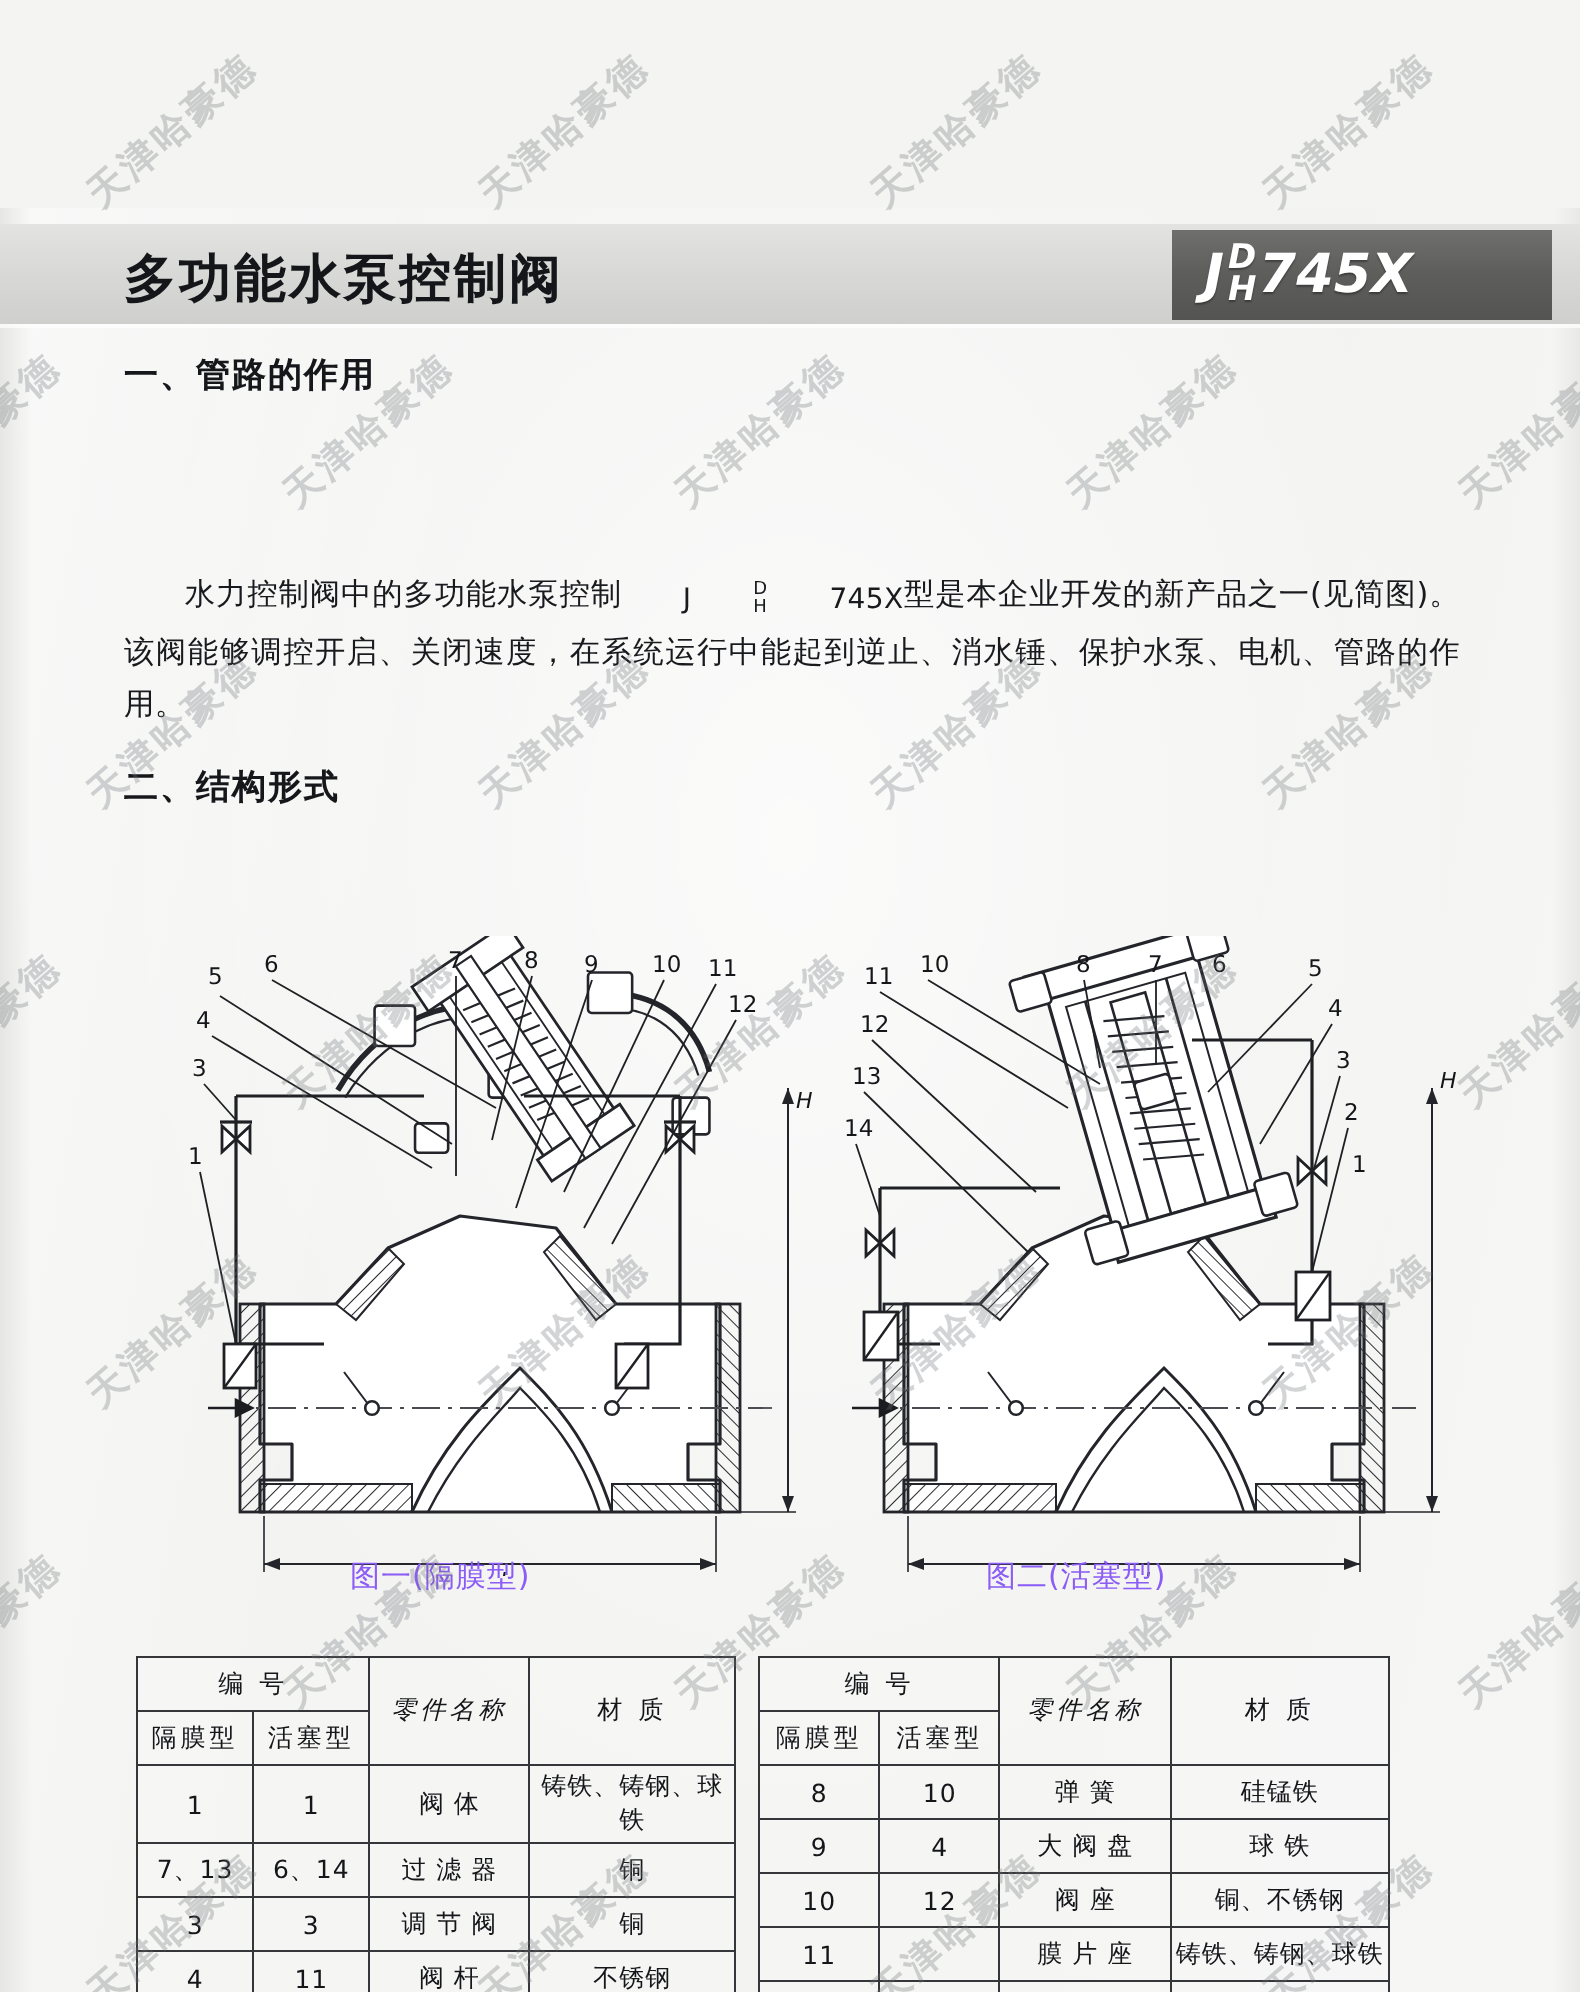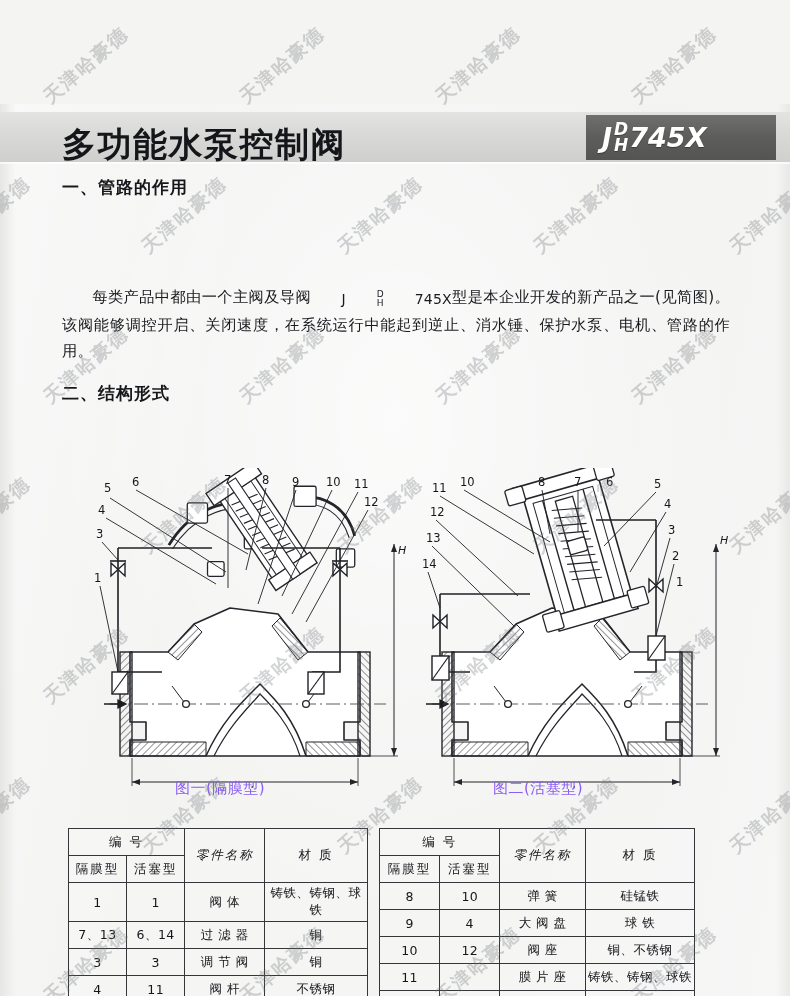--- a/index.html
+++ b/index.html
@@ -73,21 +73,21 @@
   #title-band::after {
     content: "";
     position: absolute;
     left: 0; right: 0; bottom: -2px;
     height: 2px;
     background: rgba(255,255,255,0.7);
   }
   #doc-title {
     position: absolute;
     left: 62px; top: 122px;
-    font-size: 34px;
+    font-size: 26px;
     font-weight: 700;
     letter-spacing: 1.5px;
     color: #15161a;
     z-index: 5;
     font-family: "DejaVu Sans", "Liberation Sans", sans-serif;
   }
 
   
   #model-badge {
     position: absolute;
@@ -242,21 +242,21 @@
         <span>H</span>
       </span>
       <span class="badge-num">745X</span>
     </div>
   </div>
 
   <div class="section-heading" style="left:62px; top:176px;">一、管路的作用</div>
 
 
   <div class="body-par indent" style="left:62px; top:284px; width:668px;">
-    <span>每类产品中都由一个主阀及导阀</span><span class="inline-model">
+    <span>水力控制阀中的多功能水泵控制</span><span class="inline-model">
         <span class="ij">J</span>
         <span class="istack">
           <span>D</span>
           <span>H</span>
         </span>
         <span class="inum">745X</span>
       </span><span>型是本企业开发的新产品之一(见简图)。该阀能够调控开启、关闭速度，在系统运行中能起到逆止、消水锤、保护水泵、电机、管路的作用。</span>
   </div>
 
   <div class="section-heading" style="left:62px; top:382px;">二、结构形式</div>

